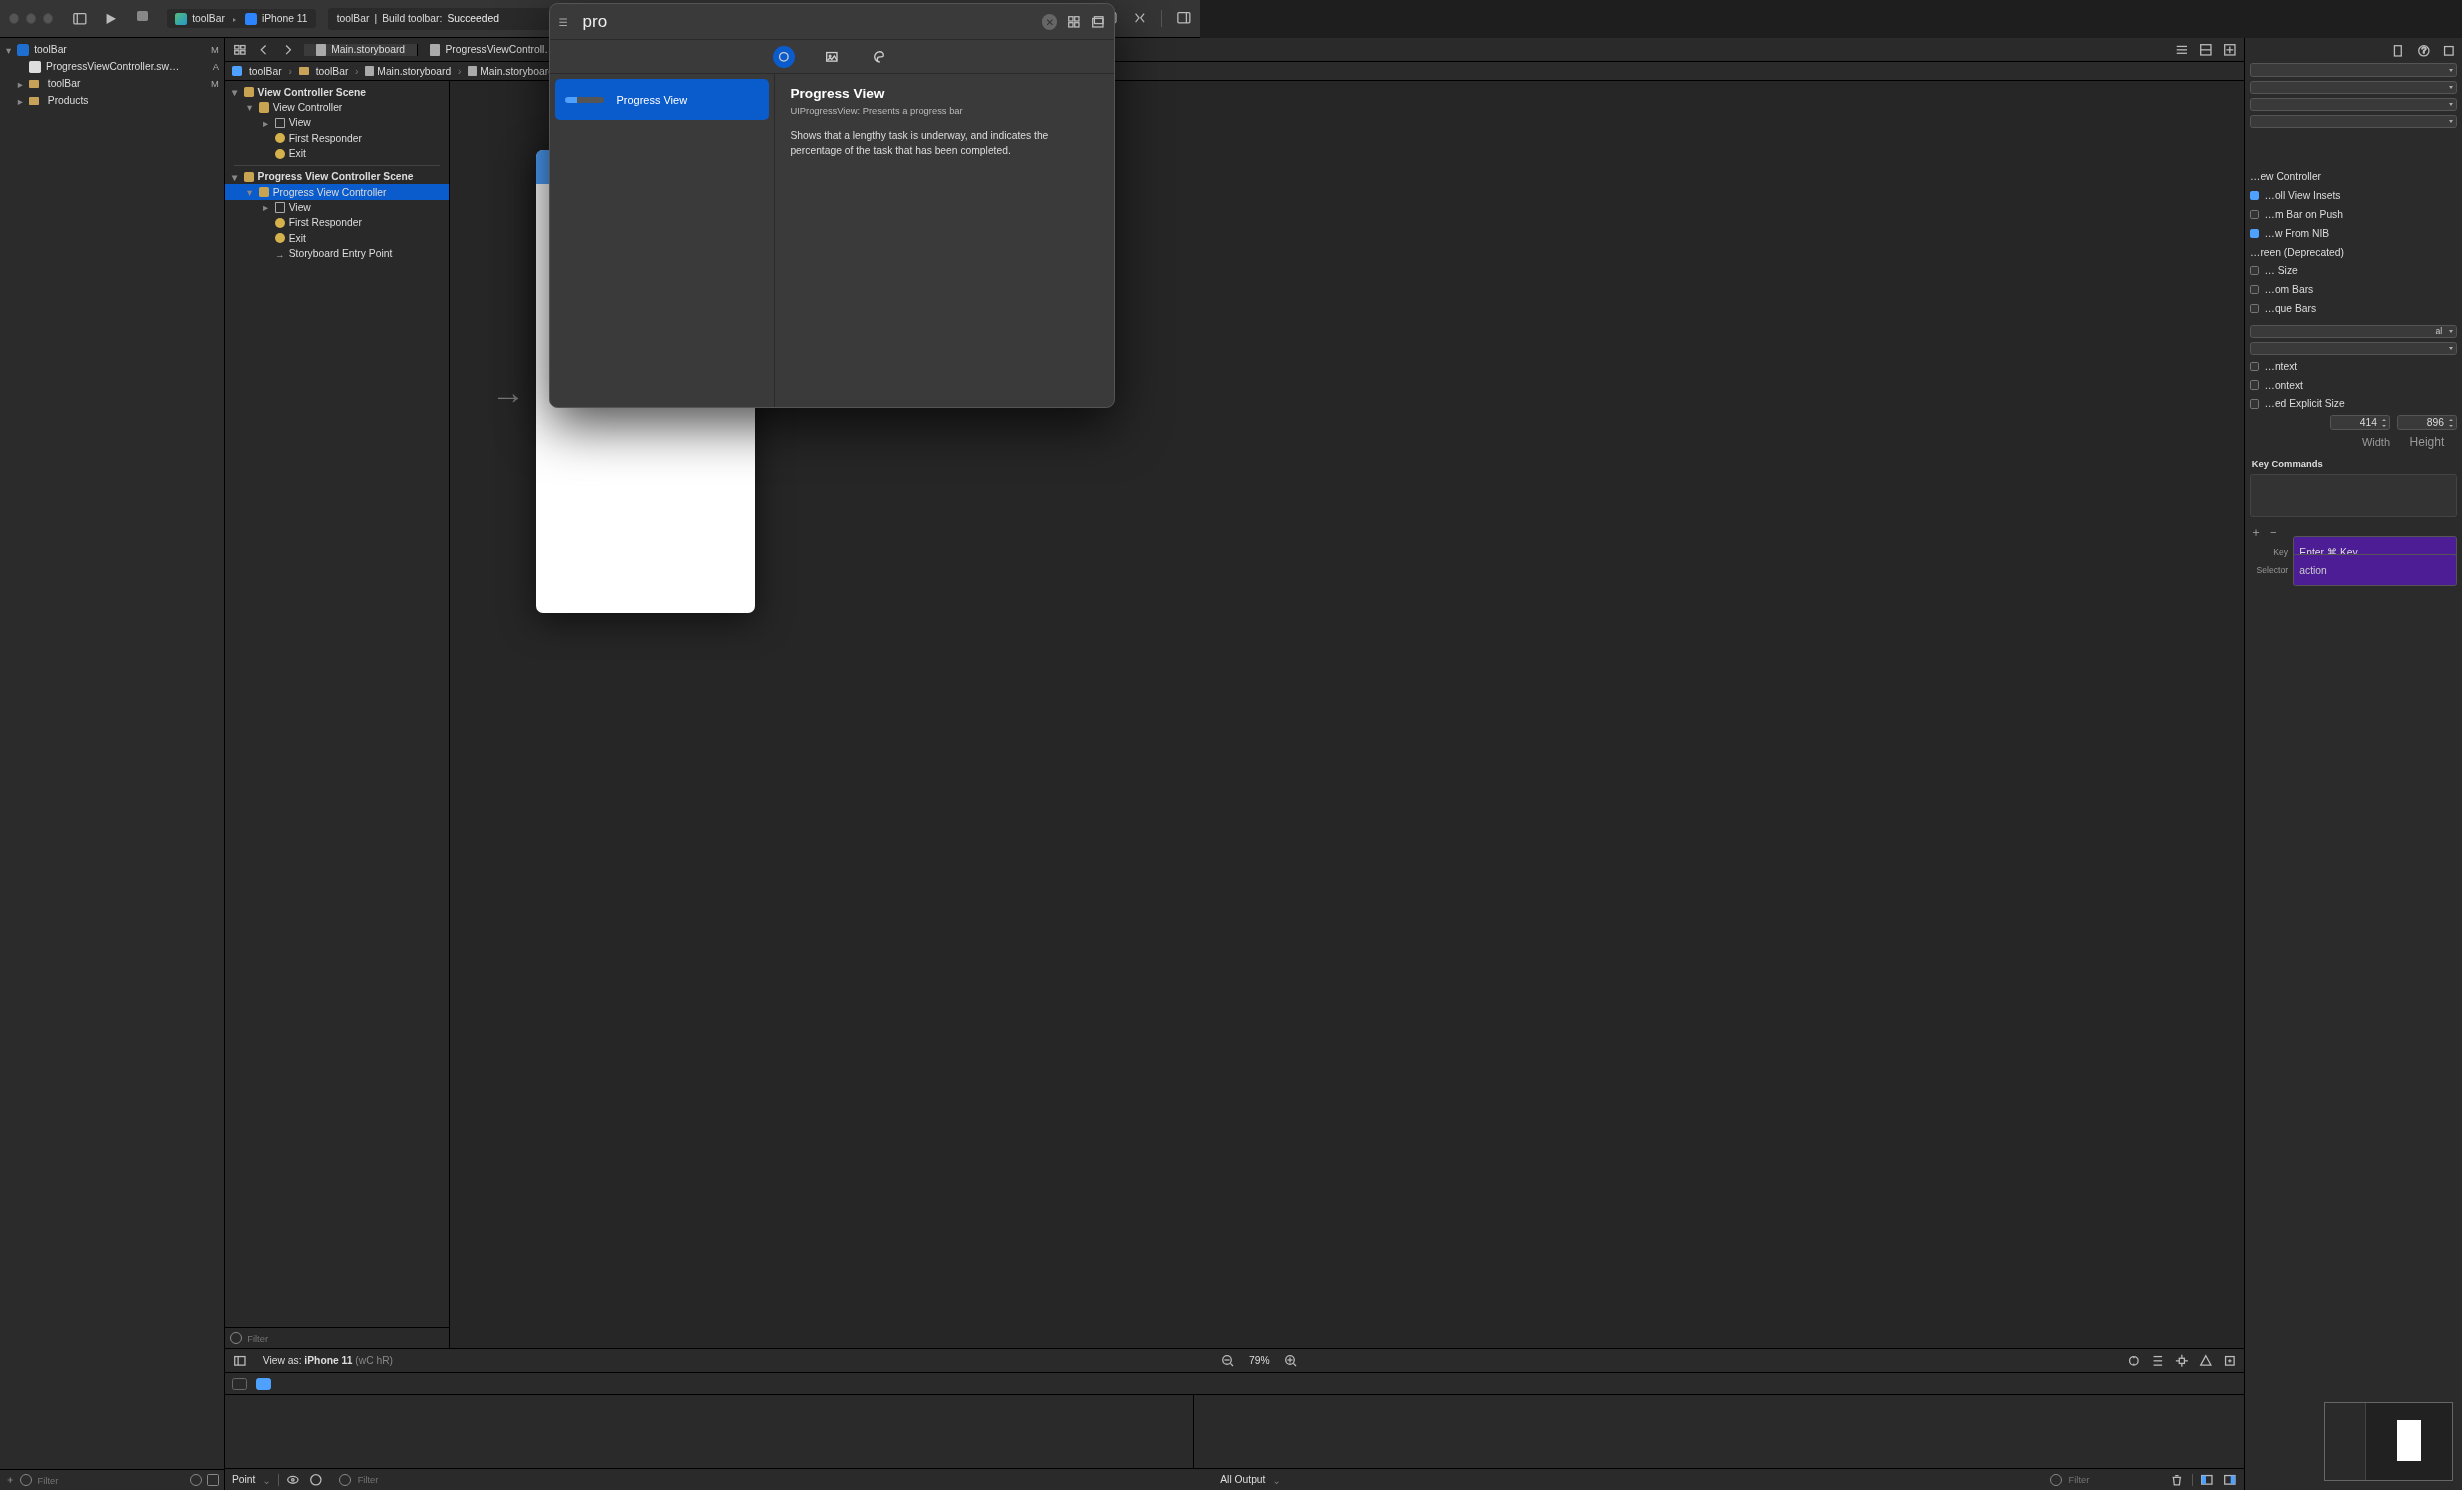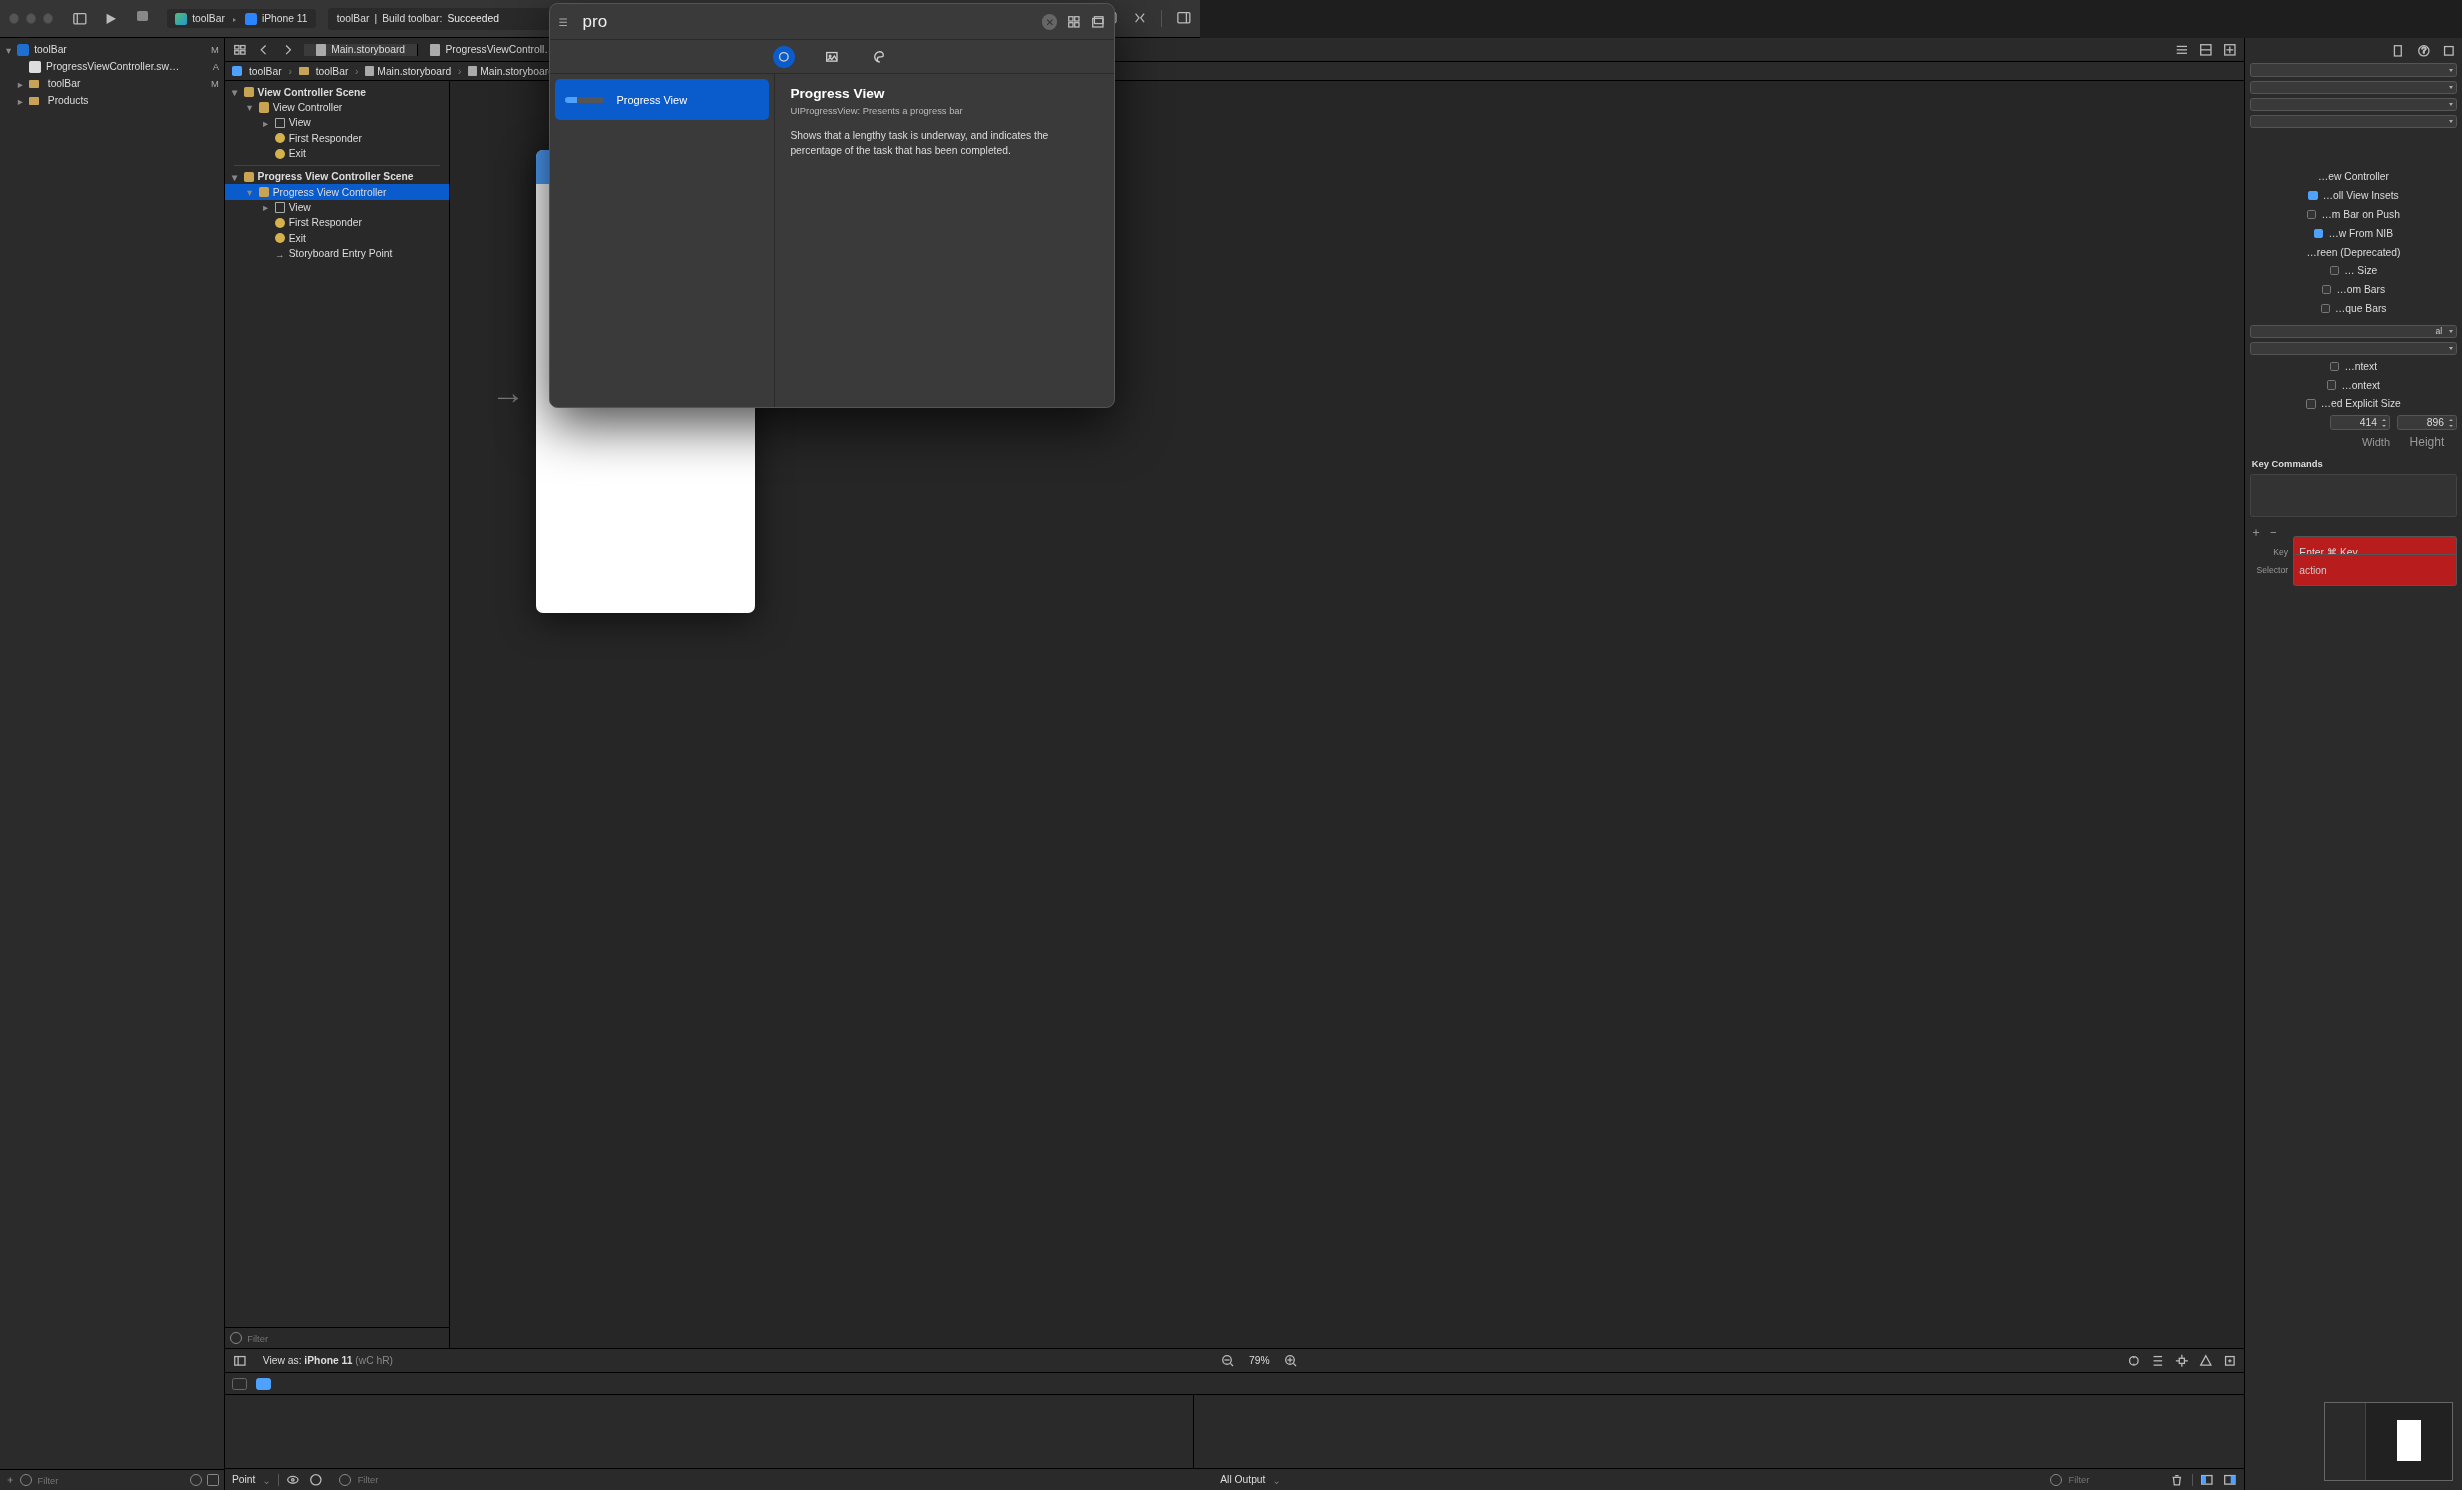--- a/index.html
+++ b/index.html
@@ -79,30 +79,30 @@
 
 #canvasfoot{height:24px;border-top:0.9px solid #000;background:#2a2a2a;display:flex;align-items:center;padding:0 6.9px;gap:8.6px;font-size:9.4px;color:#bbb}
 #canvasfoot .spacer{flex:1}
 
 
 #inspector{position:absolute;top:38px;right:0;bottom:0;width:218px;background:#2b2b2b;border-left:0.9px solid #000;display:flex;flex-direction:column;padding:5.1px 5.1px 0 5.1px;gap:3.4px;overflow:hidden}
 .insp-tabs{display:flex;justify-content:flex-end;gap:10.3px;height:17px}
 .popup{height:13.7px;background:#3a3a3a;border:0.9px solid #555;border-radius:2.6px;position:relative}
 .popup:after{content:"";position:absolute;right:3.4px;top:4.3px;border-left:2.6px solid transparent;border-right:2.6px solid transparent;border-top:3.4px solid #aaa}
 .insp-row{display:flex;align-items:center;gap:5.1px;font-size:9.4px;color:#bbb;height:15.4px}
-.insp-row.r{justify-content:center}
+.insp-row.r{justify-content:flex-start}
 .chk{width:9.4px;height:9.4px;border:0.9px solid #777;border-radius:1.7px;background:#333}
 .chk.on{background:#4ea1ff;border-color:#4ea1ff}
 .stepperbox{display:flex;align-items:center;background:#3a3a3a;border:0.9px solid #555;border-radius:2.6px;height:15.4px;padding:0 12px 0 5.1px;position:relative;min-width:60px;justify-content:flex-end}
 .stepperbox:after{content:"";position:absolute;right:2.6px;top:2.6px;border-left:2.6px solid transparent;border-right:2.6px solid transparent;border-bottom:2.6px solid #aaa}
 .stepperbox:before{content:"";position:absolute;right:2.6px;bottom:2.6px;border-left:2.6px solid transparent;border-right:2.6px solid transparent;border-top:2.6px solid #aaa}
 .section-title{font-size:9.4px;font-weight:700;color:#ddd;margin:5.1px 1.7px 1.7px}
 .addremove{display:flex;gap:5.1px;justify-content:flex-start;margin-top:3.4px}
 .addremove span{color:#aaa;font-size:12px;cursor:pointer}
-.keyfield{flex:1;background:#b91c1c;border:0.9px solid #555;border-radius:2.6px;height:32px;padding:0 5.1px;display:flex;align-items:center;color:#777;font-size:9.4px}
+.keyfield{flex:1;background:#4c1d95;border:0.9px solid #555;border-radius:2.6px;height:32px;padding:0 5.1px;display:flex;align-items:center;color:#777;font-size:9.4px}
 
 
 #debug{position:absolute;left:225px;right:218px;bottom:0;height:118px;background:#2a2a2a;border-top:0.9px solid #000;display:flex;flex-direction:column}
 #debugtabs{height:22px;border-bottom:0.9px solid #000;display:flex;align-items:center;padding:0 6.9px;gap:8.6px}
 #debugtabs .seg{width:15.4px;height:12px;border:0.9px solid #666;border-radius:2.6px}
 #debugtabs .seg.active{background:#4ea1ff;border-color:#4ea1ff}
 #debugbody{flex:1;display:flex}
 #variables{width:48%;border-right:0.9px solid #000}
 #console{flex:1}
 #debugfoot{height:22px;border-top:0.9px solid #000;display:flex;align-items:center;padding:0 6.9px;gap:6.9px;font-size:9.4px;color:#bbb}

